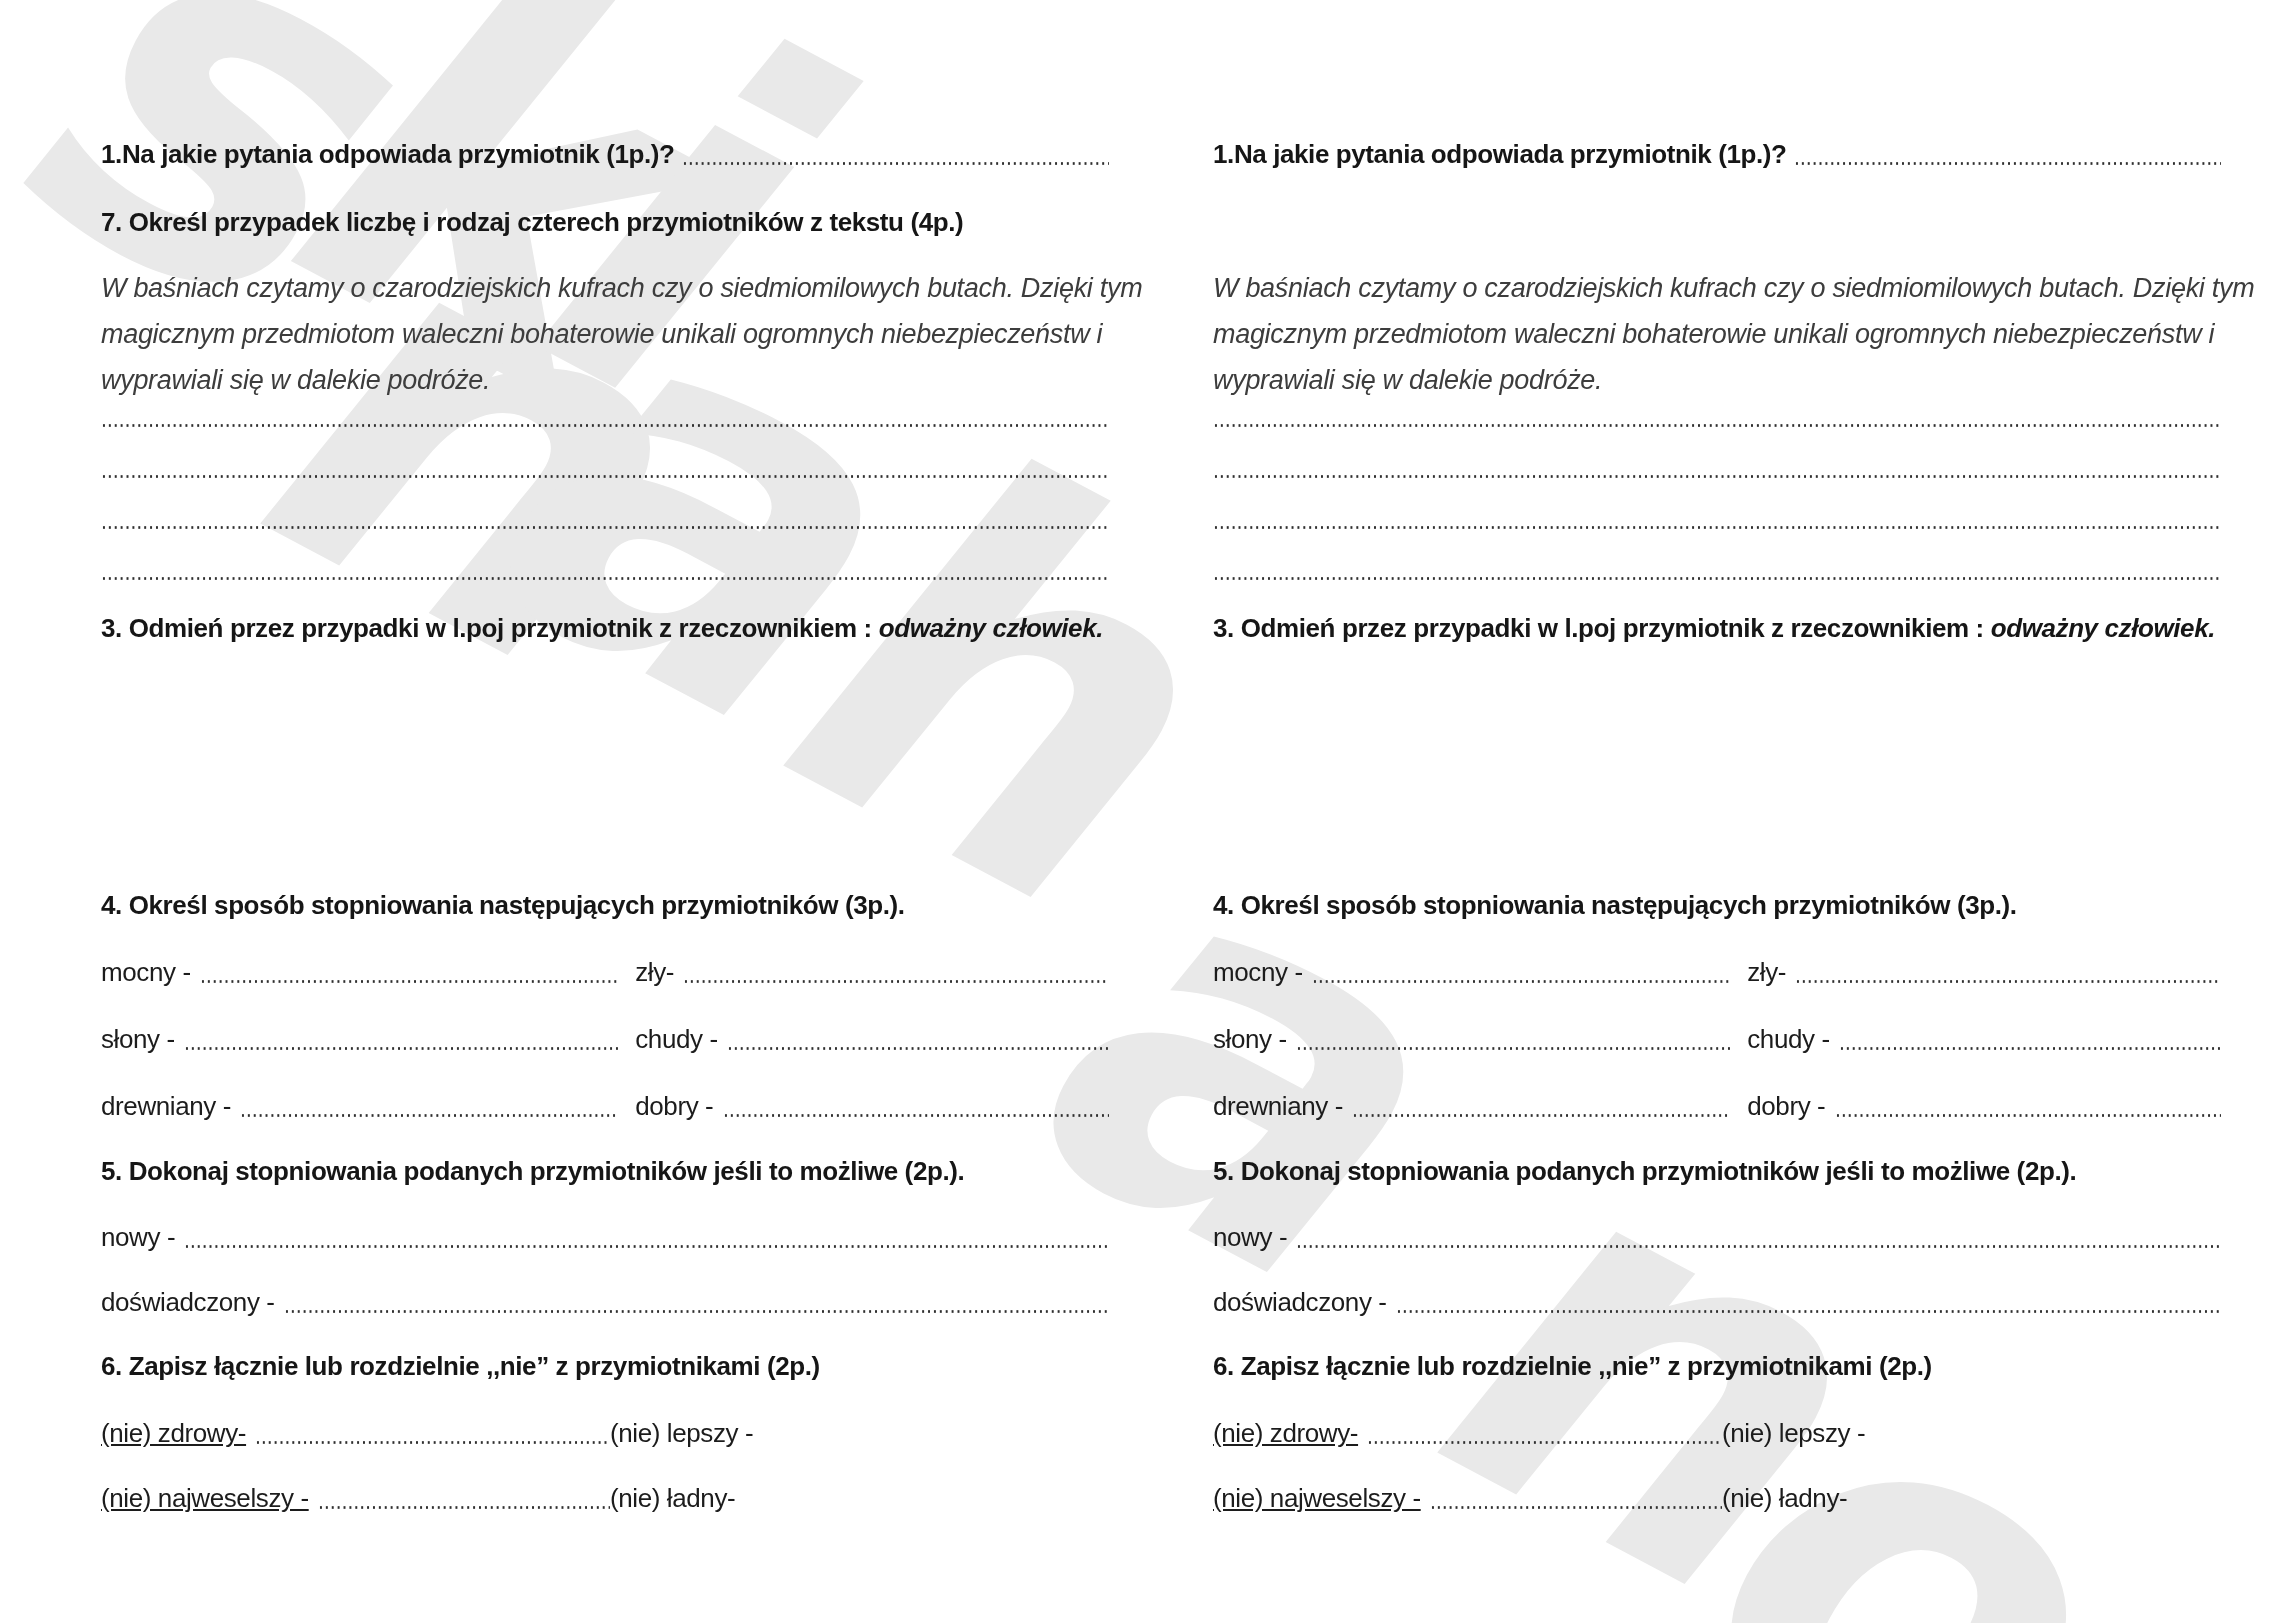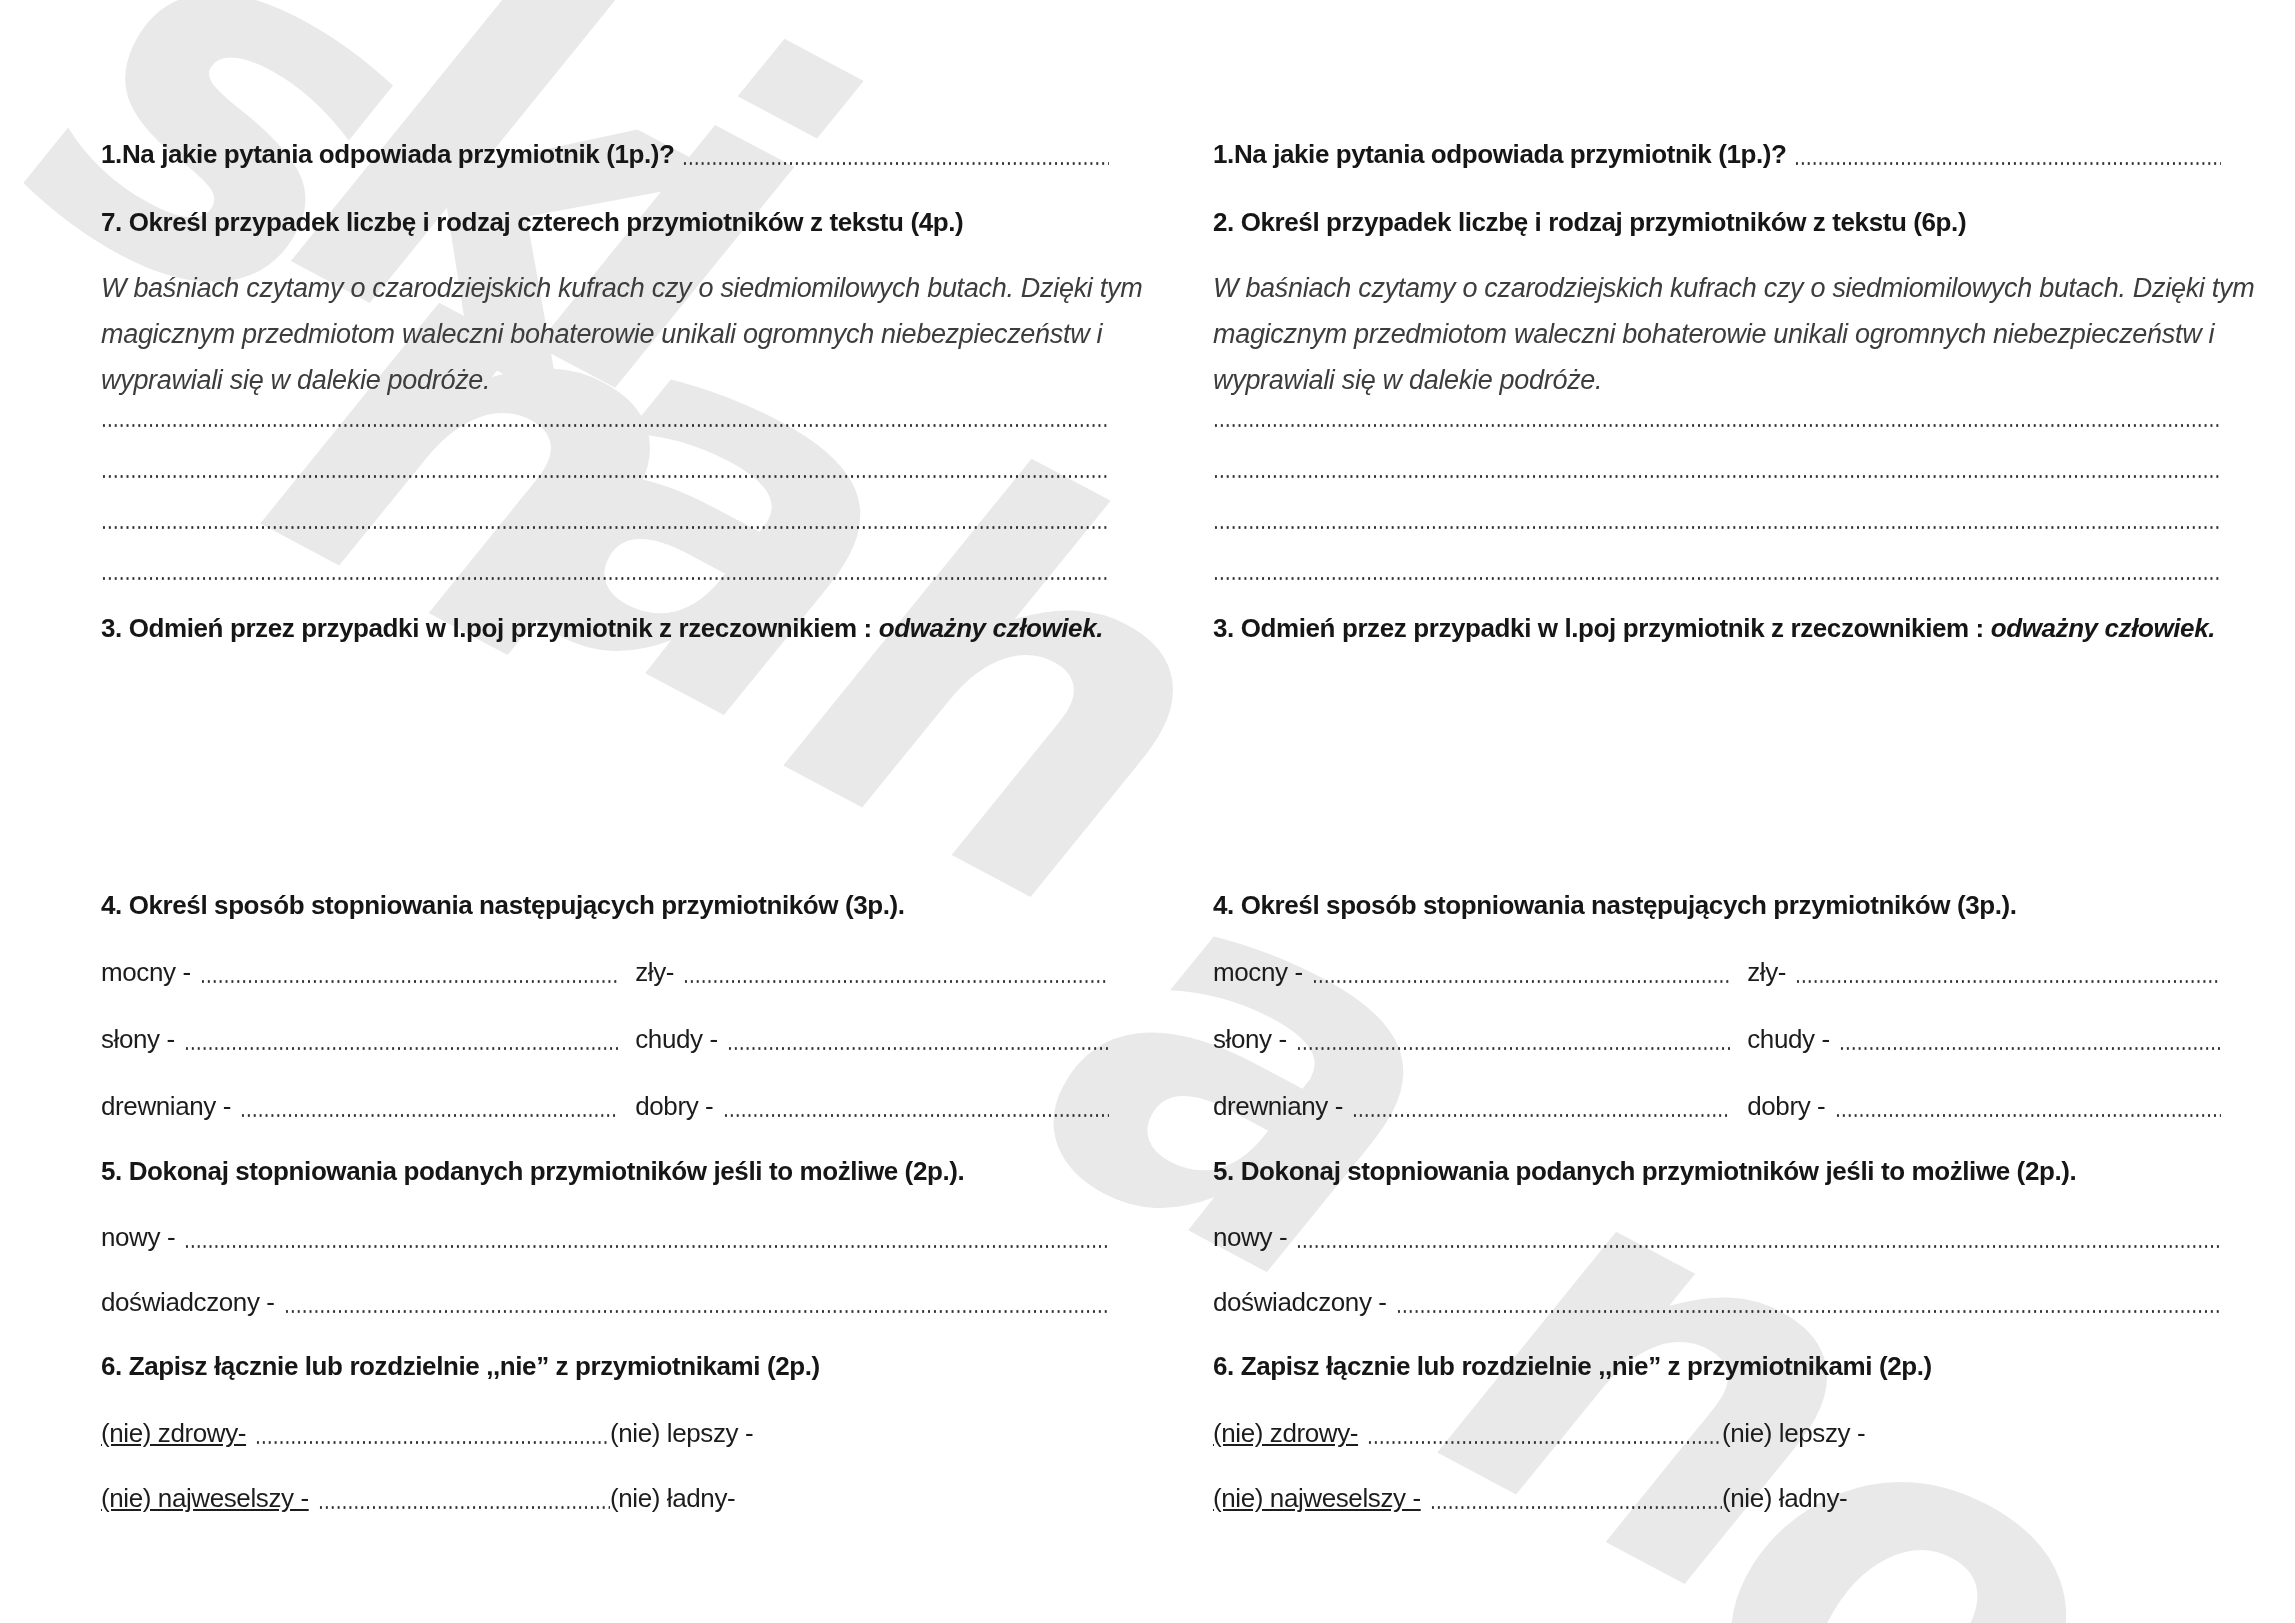--- a/index.html
+++ b/index.html
@@ -175,23 +175,20 @@
 
   </div>
 
   <div class="col col-right">
 
     <div class="blk h row" style="top:103px">
       <span>1.Na jakie pytania odpowiada przymiotnik (1p.)?</span>
       <span class="dots dotfill" style="margin-left:7.9px"></span>
     </div>
 
-    <div class="blk h" style="top:171px">
-      <span>2. Określ przypadek liczbę i rodzaj przymiotników z tekstu (6p.)</span>
-    </div>
 
     <div class="blk" style="top:229px">
       <div class="para-line">W baśniach czytamy o czarodziejskich kufrach czy o siedmiomilowych butach. Dzięki tym</div>
       <div class="para-line">magicznym przedmiotom waleczni bohaterowie unikali ogromnych niebezpieczeństw i</div>
       <div class="para-line">wyprawiali się w dalekie podróże.</div>
     </div>
 
     <div class="blank-line dots" style="top:386px"></div>
     <div class="blank-line dots" style="top:437px"></div>
     <div class="blank-line dots" style="top:488px"></div>

